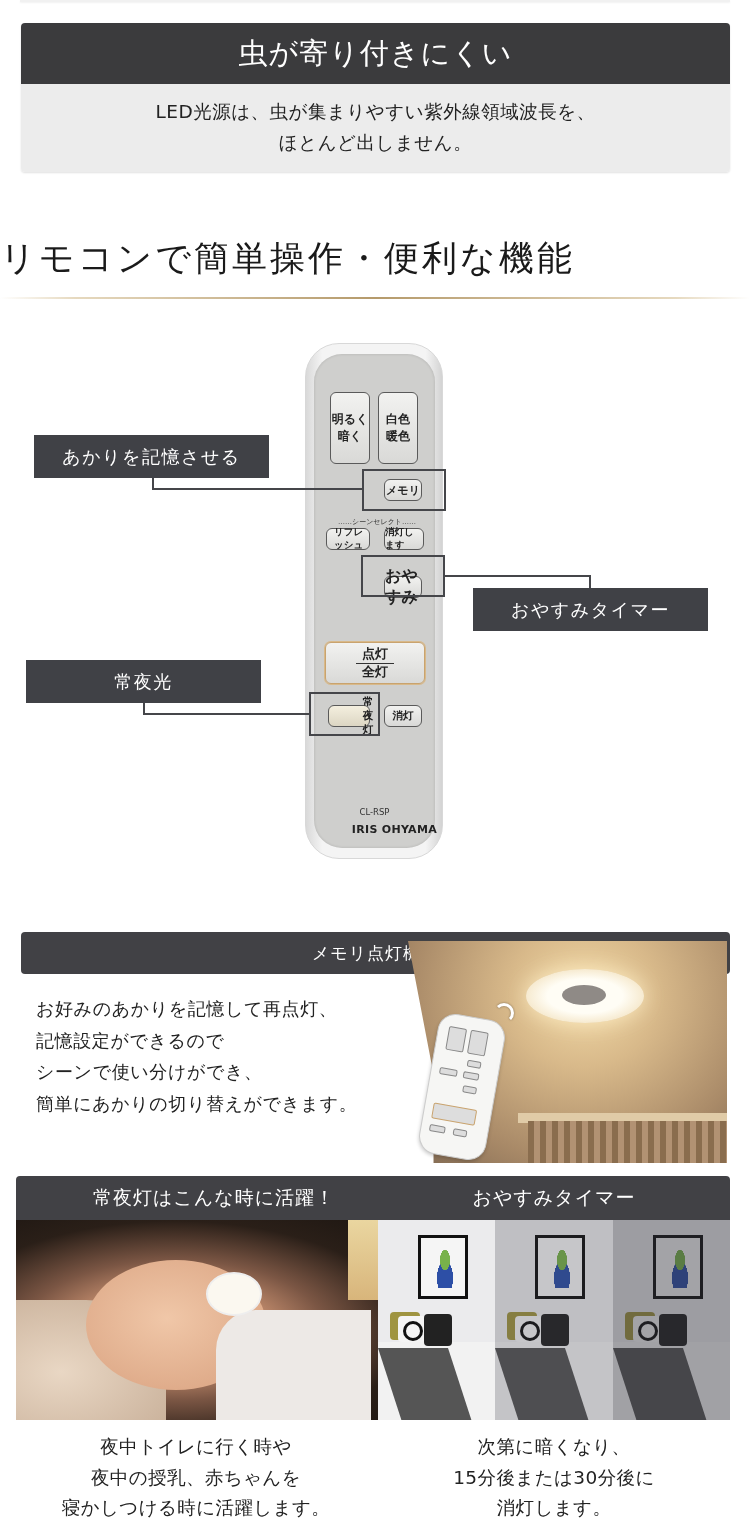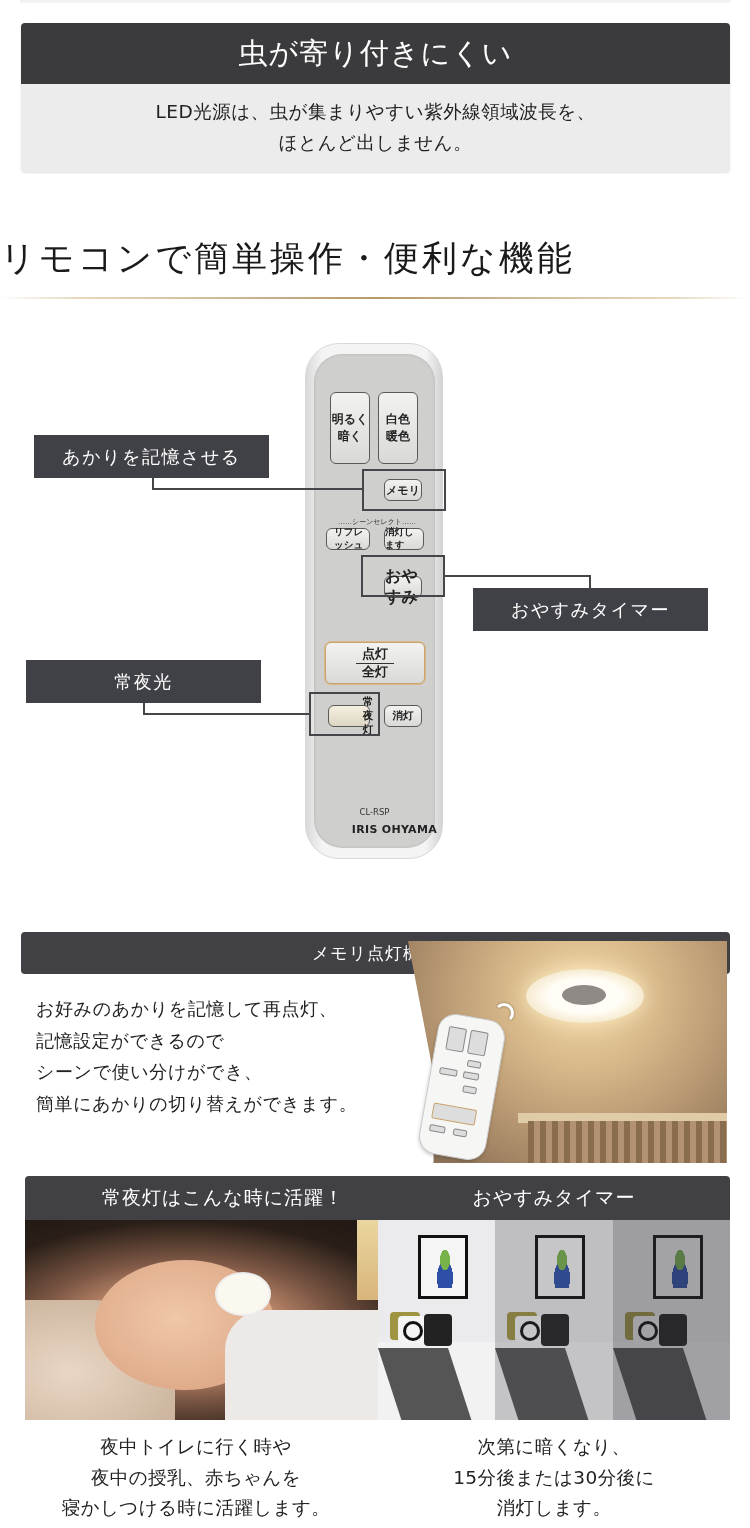--- a/index.html
+++ b/index.html
@@ -138,21 +138,21 @@
     <i style="left:8px;top:54px;width:18px;height:7px;"></i>
     <i style="left:32px;top:54px;width:16px;height:7px;"></i>
     <i style="left:34px;top:68px;width:14px;height:7px;"></i>
     <i style="left:8px;top:90px;width:44px;height:16px;border-color:#c9a36e;"></i>
     <i style="left:8px;top:112px;width:16px;height:7px;"></i>
     <i style="left:32px;top:112px;width:14px;height:7px;"></i>
   </div>
   <div class="wave"></div>
 </div>
 
-<div class="pcard" style="left:25px;width:396px;">
+<div class="pcard" style="left:16px;width:396px;">
   <div class="hd">常夜灯はこんな時に活躍！</div>
   <div class="baby">
     <div class="wall"></div>
     <div class="pillow"></div>
     <div class="face"></div>
     <div class="body"></div>
     <div class="paci"></div>
   </div>
 </div>
 <div class="caption" style="left:20px;width:352px;">

